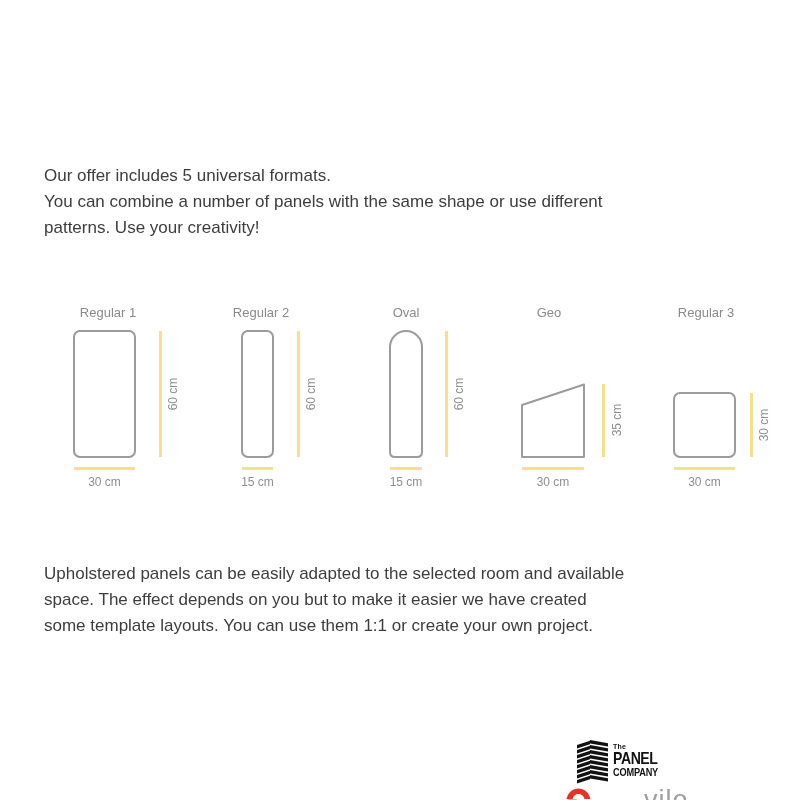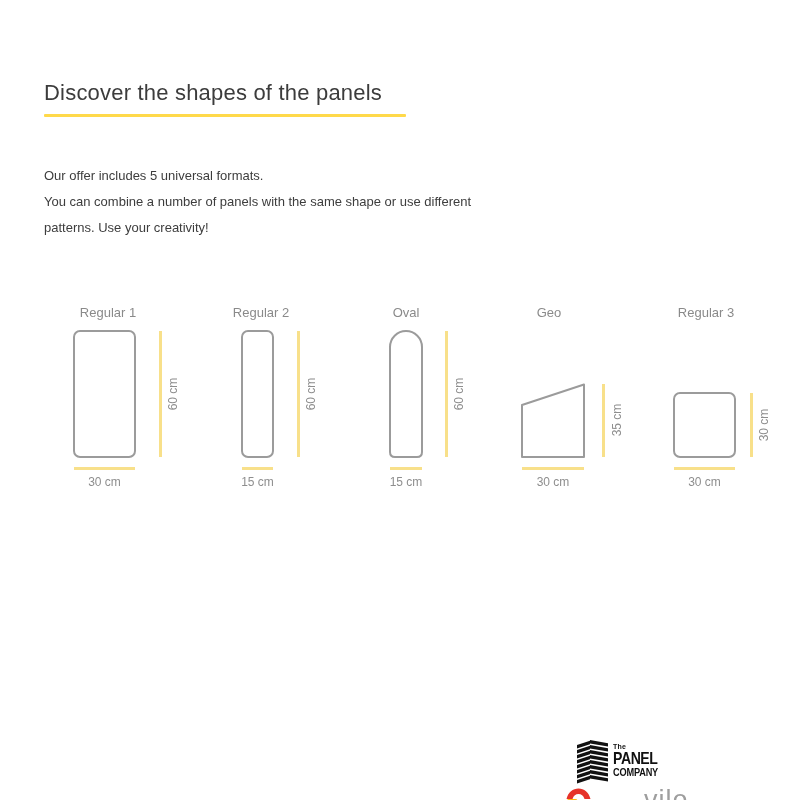--- a/index.html
+++ b/index.html
@@ -26,21 +26,21 @@
     width: 362px;
     height: 3px;
     background: #ffd94a;
     border-radius: 1px;
   }
 
   
   .para {
     position: absolute;
     left: 44px;
-    font-size: 13px;
+    font-size: 17px;
     line-height: 26px;
     color: #3d3d3d;
     white-space: pre-line;
   }
   .para-intro { top: 163px; width: 700px; }
   .para-description { top: 561px; width: 710px; }
 
   
   .diagram { position: absolute; left: 0; top: 300px; width: 800px; height: 200px; padding-left: 20px; }
   .diagram svg { display: block; }
@@ -111,24 +111,20 @@
     transform: scale(0.78, 1.12);
     transform-origin: left top;
     letter-spacing: -1px;
   }
 </style>
 </head>
 <body>
 
 <div class="page">
 
-  <div class="title-block">
-    <div class="page-title">Discover the shapes of the panels</div>
-    <div class="title-underline"></div>
-  </div>
 
   <p class="para para-intro">Our offer includes 5 universal formats.
 You can combine a number of panels with the same shape or use different
 patterns. Use your creativity!</p>
 
   <div class="diagram">
     <svg width="800" height="200" viewBox="0 0 800 200">
 
       <g>
         <text class="fig-label" x="88" y="17">Regular 1</text>
@@ -171,20 +167,23 @@
         <rect class="shape" x="654" y="93" width="61" height="64" rx="6"></rect>
         <line class="dim-line" x1="731.5" y1="93" x2="731.5" y2="157"></line>
         <text class="dim-label" x="748" y="125" transform="rotate(-90 748 125)">30 cm</text>
         <line class="dim-line" x1="654" y1="168.5" x2="715" y2="168.5"></line>
         <text class="dim-label" x="684.5" y="186">30 cm</text>
       </g>
 
     </svg>
   </div>
 
+  <p class="para para-description">Upholstered panels can be easily adapted to the selected room and available
+space. The effect depends on you but to make it easier we have created
+some template layouts. You can use them 1:1 or create your own project.</p>
 
   <div class="logos">
 
     <div class="logo-panel-company">
       <svg width="32" height="50" viewBox="0 0 32 50">
         <g transform="translate(0,10) skewY(-18)" fill="#121212">
           <rect x="0" y="0" width="13" height="3.4"></rect>
           <rect x="0" y="5" width="13" height="3.4"></rect>
           <rect x="0" y="10" width="13" height="3.4"></rect>
           <rect x="0" y="15" width="13" height="3.4"></rect>

